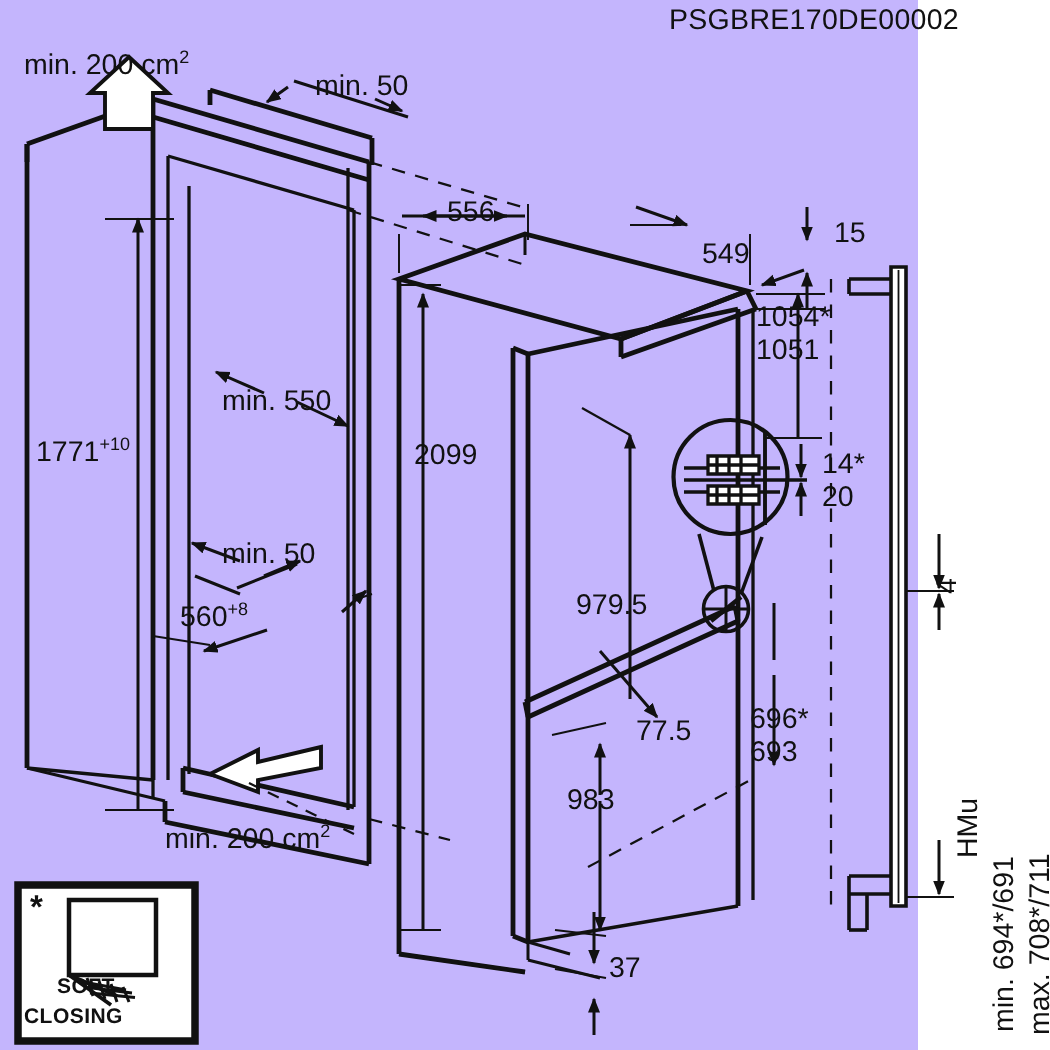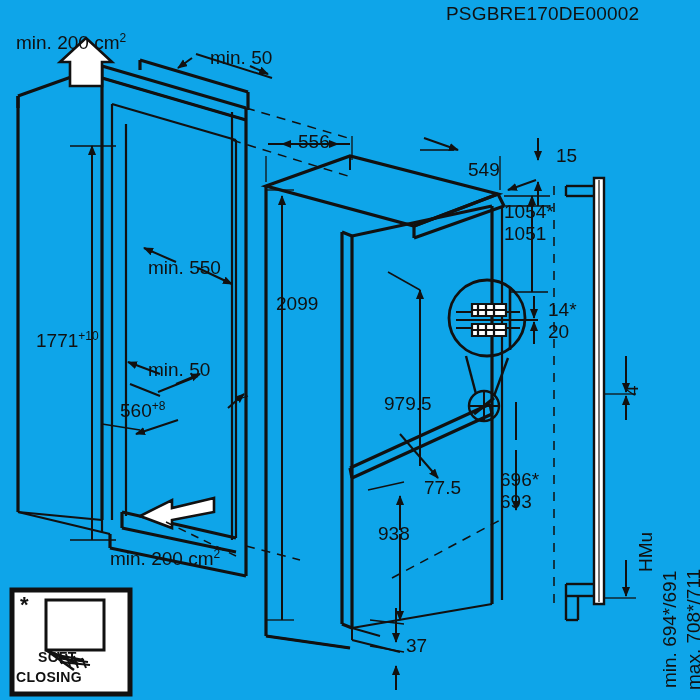--- a/index.html
+++ b/index.html
@@ -1,18 +1,18 @@
 <!DOCTYPE html>
 <html><head>
 <meta charset="utf-8">
 <style>
   html,body{margin:0;padding:0;background:#ffffff;}
   body{width:700px;height:700px;overflow:hidden;
        font-family:"Liberation Sans", sans-serif; color:#111;}
-  #sheet{position:relative;width:700px;height:700px;background:#0ea5e9;}
+  #sheet{position:relative;width:612px;height:700px;background:#c4b5fd;}
   svg{position:absolute;left:0;top:0;}
   .lbl{position:absolute;font-family:"Liberation Sans",sans-serif;
        color:#111;white-space:nowrap;line-height:1.0;}
   .t-title{font-size:19px;letter-spacing:0.2px;}
   .t-dim{font-size:19px;}
   .t-badge-txt{font-weight:bold;font-size:14px;letter-spacing:0.3px;line-height:1.05;}
   .rot{transform-origin:left top;transform:rotate(-90deg);}
   sup{font-size:12px;}
 </style>
 </head>
@@ -288,21 +288,21 @@
   </svg>
 
   <div class="lbl t-title" style="left:446px; top:4px;">PSGBRE170DE00002</div>
 
   <div class="lbl t-dim" style="left:16px; top:32px;">
     <span>min. 200 cm</span><sup>2</sup>
   </div>
 
   <div class="lbl t-dim" style="left:210px; top:48px;">min. 50</div>
 
-  <div class="lbl t-dim" style="left:36px; top:290px;margin-top:40px;">
+  <div class="lbl t-dim" style="left:24px; top:290px;">
     <span>1771</span><sup>+10</sup>
   </div>
 
   <div class="lbl t-dim" style="left:148px; top:258px;">min. 550</div>
 
   <div class="lbl t-dim" style="left:148px; top:360px;">min. 50</div>
 
   <div class="lbl t-dim" style="left:120px; top:400px;">
     <span>560</span><sup>+8</sup>
   </div>
@@ -325,21 +325,21 @@
 
   <div class="lbl t-dim" style="left:276px; top:294px;">2099</div>
 
   <div class="lbl t-dim" style="left:384px; top:394px;">979.5</div>
 
   <div class="lbl t-dim" style="left:408px; top:478px;margin-left:16px;">77.5</div>
 
   <div class="lbl t-dim" style="left:500px; top:470px;">696*</div>
   <div class="lbl t-dim" style="left:500px; top:492px;">693</div>
 
-  <div class="lbl t-dim" style="left:378px; top:524px;">938</div>
+  <div class="lbl t-dim" style="left:378px; top:524px;">983</div>
 
   <div class="lbl t-dim" style="left:406px; top:636px;">37</div>
 
   <div class="lbl t-dim rot" style="left:622px; top:396px;">4</div>
 
   <div class="lbl t-dim rot" style="left:636px; top:572px;">HMu</div>
 
   <div class="lbl t-dim rot" style="left:660px; top:688px;">min. 694*/691</div>
 
   <div class="lbl t-dim rot" style="left:684px; top:690px;">max. 708*/711</div>

